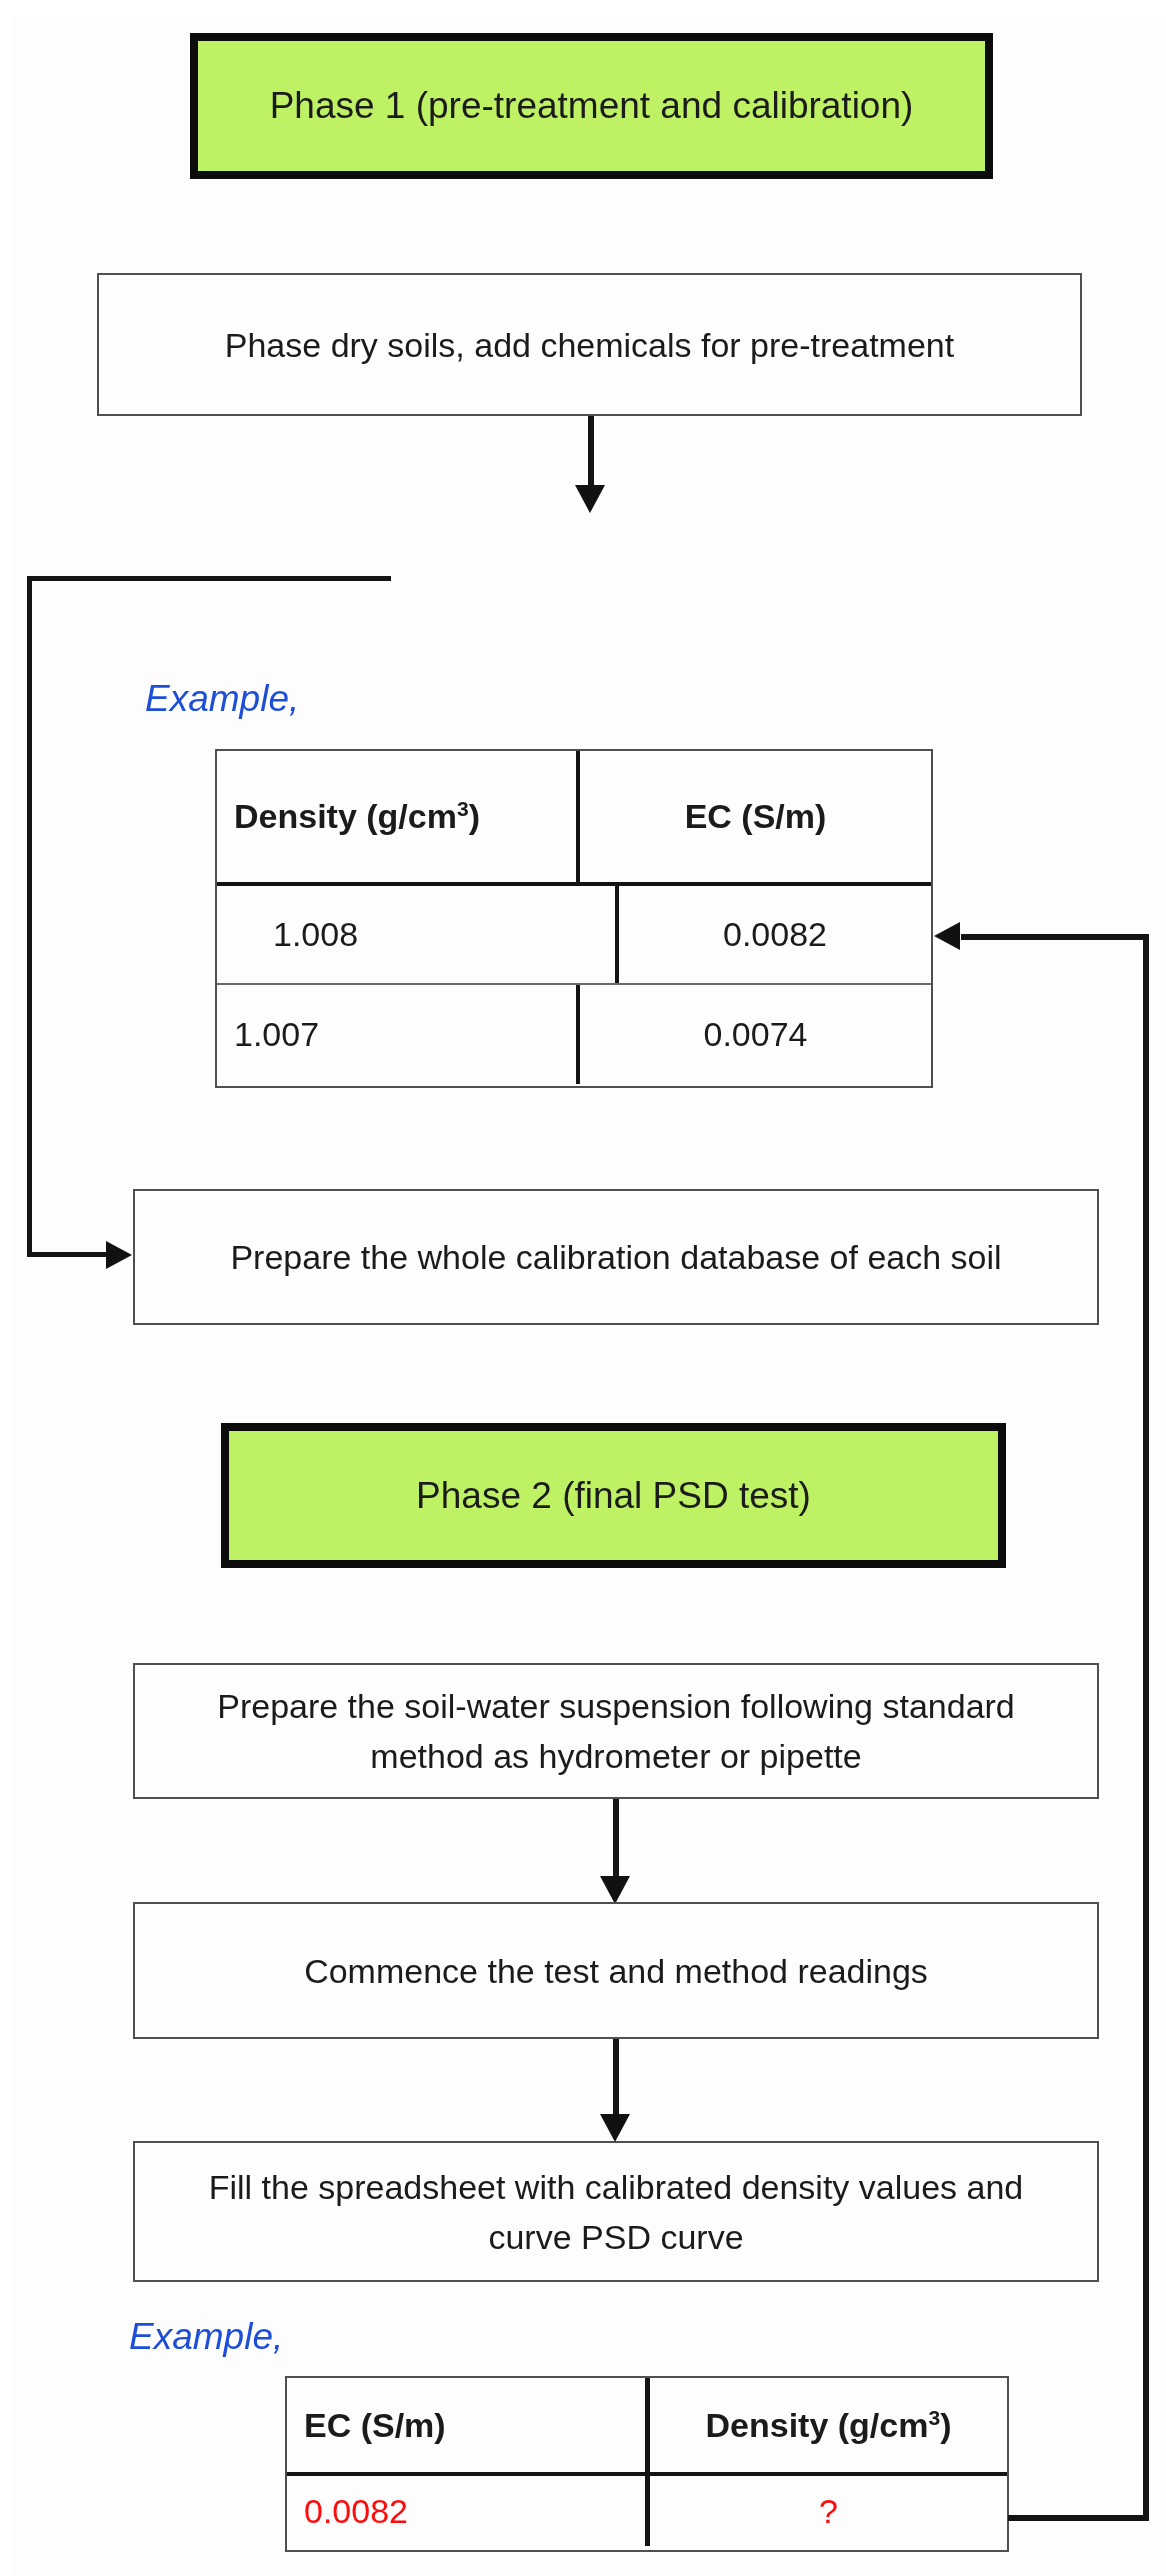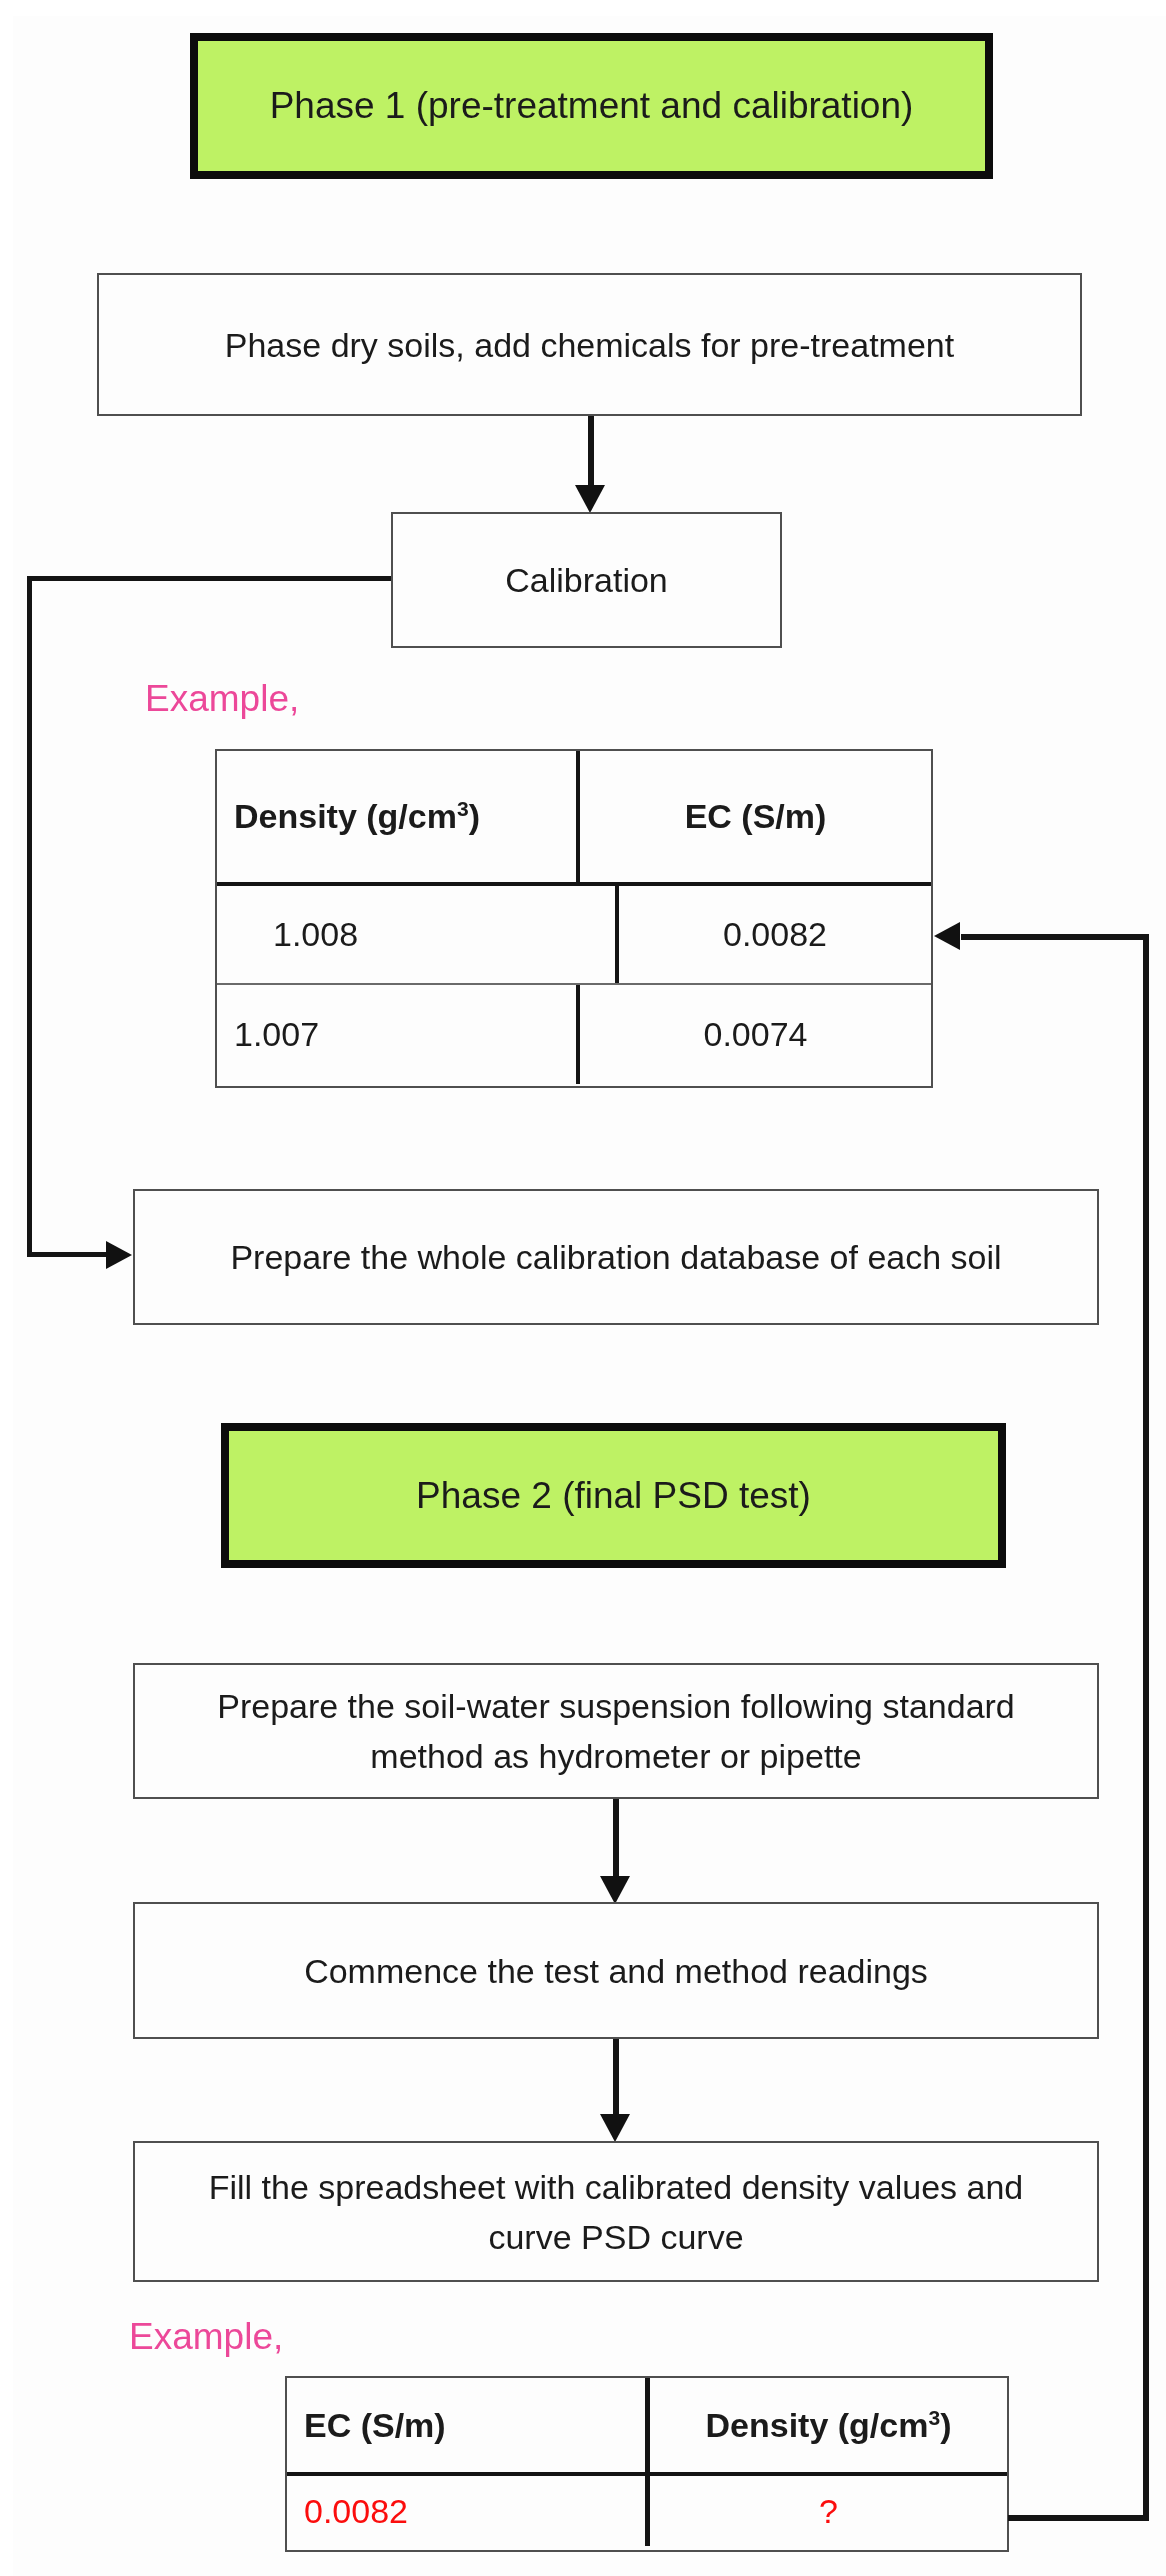--- a/index.html
+++ b/index.html
@@ -30,21 +30,21 @@
   }
   
   .line{position:absolute;background:#141414;}
   
   .ah{position:absolute;width:0;height:0;}
   .ah-down{border-left:15.3px solid transparent;border-right:15.3px solid transparent;border-top:28px solid #111;}
   .ah-left{border-top:14.6px solid transparent;border-bottom:14.6px solid transparent;border-right:26.5px solid #111;}
   .ah-right{border-top:14px solid transparent;border-bottom:14px solid transparent;border-left:26.5px solid #111;}
   
   .example{
-    position:absolute;font-size:37px;color:#ec4899;
+    position:absolute;font-size:37px;font-style:italic;color:#1d4ed8;
   }
   
   .tbl{
     position:absolute;box-sizing:border-box;
     border:2px solid #4f4f4f;background:#fdfdfd;
   }
   .tbl .trow{display:flex;box-sizing:border-box;}
   .tbl .cell{
     box-sizing:border-box;display:flex;align-items:center;
     font-size:34px;
@@ -70,23 +70,20 @@
     <span>Phase 1 (pre-treatment and calibration)</span>
   </div>
 
   <div class="fbox" style="left:97px;top:273px;width:985px;height:143px;">
     <span>Phase dry soils, add chemicals for pre-treatment</span>
   </div>
 
   <div class="line" style="left:588px;top:416px;width:6px;height:71px;"></div>
   <div class="ah ah-down" style="left:575px;top:485px;"></div>
 
-  <div class="fbox" style="left:391px;top:512px;width:391px;height:136px;">
-    <span>Calibration</span>
-  </div>
 
   <div class="line" style="left:29px;top:576px;width:362px;height:5.3px;"></div>
   <div class="line" style="left:26.5px;top:576px;width:5.3px;height:681px;"></div>
   <div class="line" style="left:26.5px;top:1252px;width:81px;height:5.3px;"></div>
   <div class="ah ah-right" style="left:106px;top:1241px;"></div>
 
   <div class="example" style="left:145px;top:678px;">Example,</div>
 
   <div class="tbl" style="left:215px;top:749px;width:718px;height:339px;">
     <div class="trow hdr-row" style="height:135px;">

